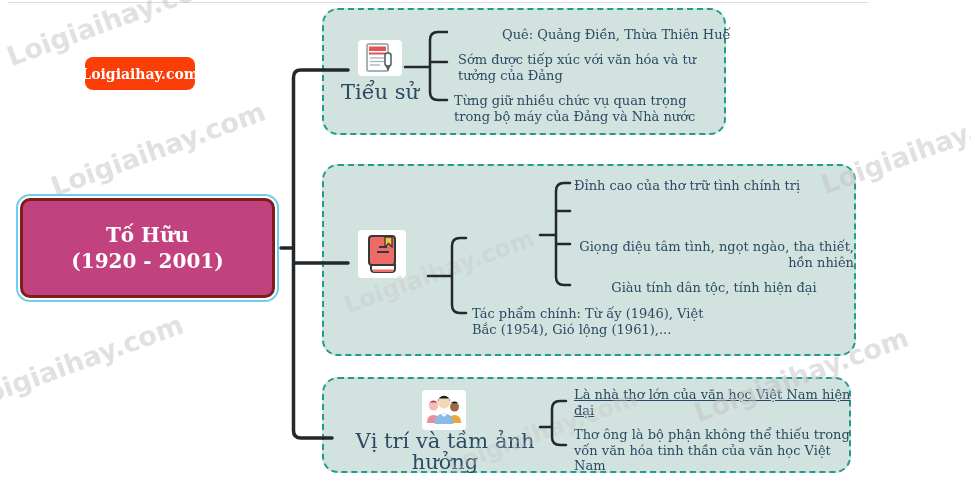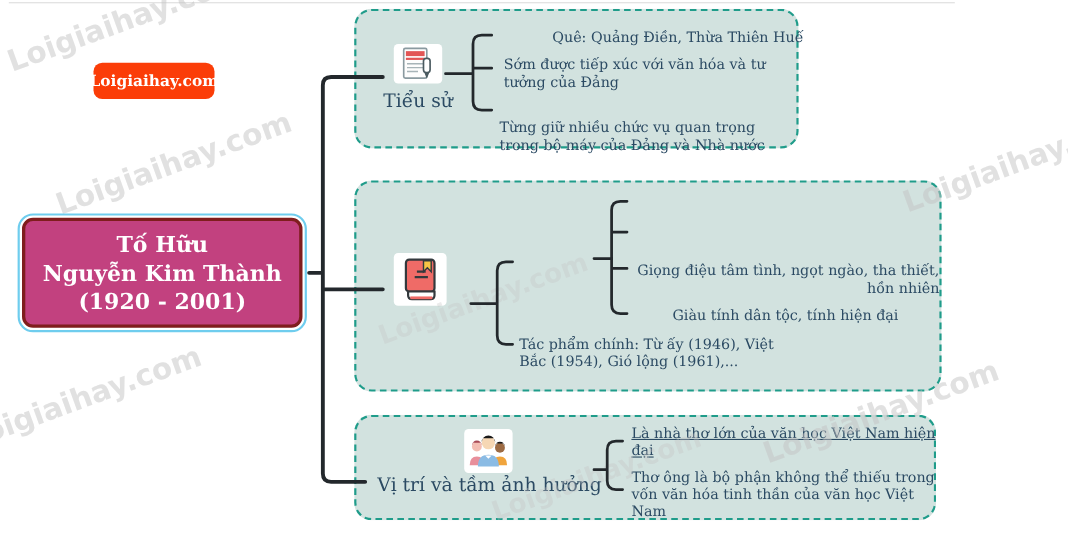--- a/index.html
+++ b/index.html
@@ -9,21 +9,21 @@
   }
   *{margin:0;padding:0;box-sizing:border-box;}
   body{background:#fff;font-family:"DejaVu Serif",serif;}
   .canvas{position:relative;width:971px;height:490px;background:#fff;overflow:hidden;}
   .hairline{position:absolute;left:8px;top:2px;width:860px;height:1px;background:#dcdcdc;}
   .branch-box{position:absolute;background:var(--box-fill);border:2px dashed var(--box-border);border-radius:16px;}
   .box1{left:322px;top:8px;width:404px;height:127px;}
   .box2{left:322px;top:164px;width:534px;height:192px;}
   .box3{left:322px;top:377px;width:529px;height:96px;}
   .icon-card{position:absolute;background:#fff;border-radius:4px;display:flex;align-items:center;justify-content:center;}
-  .b-title{position:absolute;color:var(--text);font-size:17px;line-height:21px;}
+  .b-title{position:absolute;color:var(--text);font-size:21px;line-height:21px;}
   .b-item{position:absolute;color:var(--text);font-size:13px;line-height:15.5px;}
   .sub-label{position:absolute;color:var(--text);font-size:13.5px;line-height:15px;}
   .watermark{position:absolute;font-family:"DejaVu Sans",sans-serif;font-weight:700;font-size:27px;
     color:var(--watermark);opacity:.5;white-space:nowrap;transform:rotate(-20deg);
     transform-origin:0 50%;pointer-events:none;}
   .wm-small{font-size:24px;}
   .connectors{position:absolute;left:0;top:0;}
   .cpath{stroke:var(--connector);fill:none;stroke-linecap:round;stroke-linejoin:round;}
   .cmain{stroke-width:3.5px;}
   .cbrace{stroke-width:2.5px;}
@@ -51,34 +51,35 @@
         <line x1="9" y1="16" x2="24" y2="16" stroke="#a7b4b8" stroke-width="1.3"></line>
         <line x1="9" y1="19.5" x2="24" y2="19.5" stroke="#a7b4b8" stroke-width="1.3"></line>
         <line x1="9" y1="23" x2="19" y2="23" stroke="#a7b4b8" stroke-width="1.3"></line>
         <rect x="24" y="11" width="6" height="13" rx="2.5" fill="#fff" stroke="#4a5a60" stroke-width="1.5"></rect>
         <path d="M24.7,24 L27,29.5 L29.3,24 Z" fill="#4a5a60"></path>
       </svg>
     </div>
     <div class="b-title" style="left:10px;top:72px;width:92px;text-align:center;">Tiểu sử</div>
     <div class="b-item" style="left:130px;top:17px;width:272px;margin-left:48px;">Quê: Quảng Điền, Thừa Thiên Huế</div>
     <div class="b-item" style="left:134px;top:42px;width:272px;">Sớm được tiếp xúc với văn hóa và tư tưởng của Đảng</div>
-    <div class="b-item" style="left:130px;top:83px;width:272px;margin-top:16px;">Từng giữ nhiều chức vụ quan trọng trong bộ máy của Đảng và Nhà nước</div>
+    <div class="b-item" style="left:130px;top:83px;width:272px;">Từng giữ nhiều chức vụ quan trọng trong bộ máy của Đảng và Nhà nước</div>
   </div>
 
   <div class="branch-box box2">
     <div class="icon-card" style="left:34px;top:64px;width:48px;height:48px;">
       <svg width="42" height="42" viewBox="0 0 42 42">
         <rect x="8" y="3" width="26" height="29" rx="3" fill="#ef6b67" stroke="#33393d" stroke-width="2"></rect>
         <polygon points="24,4 31,4 31,14 27.5,10.5 24,14" fill="#f6c445" stroke="#33393d" stroke-width="1.3"></polygon>
         <line x1="18" y1="14" x2="26" y2="14" stroke="#33393d" stroke-width="2"></line>
         <line x1="16" y1="19" x2="28" y2="19" stroke="#33393d" stroke-width="2"></line>
         <path d="M10,32 h24 v3.5 q0,3.5 -3.5,3.5 h-17 q-3.5,0 -3.5,-3.5 z" fill="#fff" stroke="#33393d" stroke-width="2"></path>
         <rect x="12" y="36.5" width="20" height="2.5" fill="#ef6b67"></rect>
       </svg>
     </div>
+    <div class="b-item" style="left:250px;top:12px;width:280px;">Đỉnh cao của thơ trữ tình chính trị</div>
     <div class="b-item" style="left:250px;top:73px;width:280px;text-align:right;">Giọng điệu tâm tình, ngọt ngào, tha thiết, hồn nhiên</div>
     <div class="b-item" style="left:250px;top:114px;width:280px;text-align:center;">Giàu tính dân tộc, tính hiện đại</div>
     <div class="b-item" style="left:148px;top:140px;width:252px;">Tác phẩm chính: Từ ấy (1946), Việt Bắc (1954), Gió lộng (1961),...</div>
   </div>
 
   <div class="branch-box box3">
     <div class="icon-card" style="left:98px;top:11px;width:44px;height:40px;">
       <svg width="38" height="34" viewBox="0 0 38 34">
         <circle cx="8.5" cy="13" r="4.5" fill="#f3bdb2"></circle>
         <path d="M4,12 a4.5,4.5 0 0 1 9,0 l-1,-2.5 -7,0 z" fill="#a84a55"></path>
@@ -113,18 +114,17 @@
     <path class="cpath cbrace" d="M540,427 H552 M566,401 H560 Q552,401 552,409 V437 Q552,445 560,445 H566"></path>
   </svg>
 
   <div class="badge">
     <span>Loigiaihay.com</span>
   </div>
 
   <div class="root-node">
     <div class="root-inner">
       <span>Tố Hữu</span>
-      <span>Nguyễn Kim Thành</span>
       <span>(1920 - 2001)</span>
     </div>
   </div>
 
 </div>
 
 </body></html>

